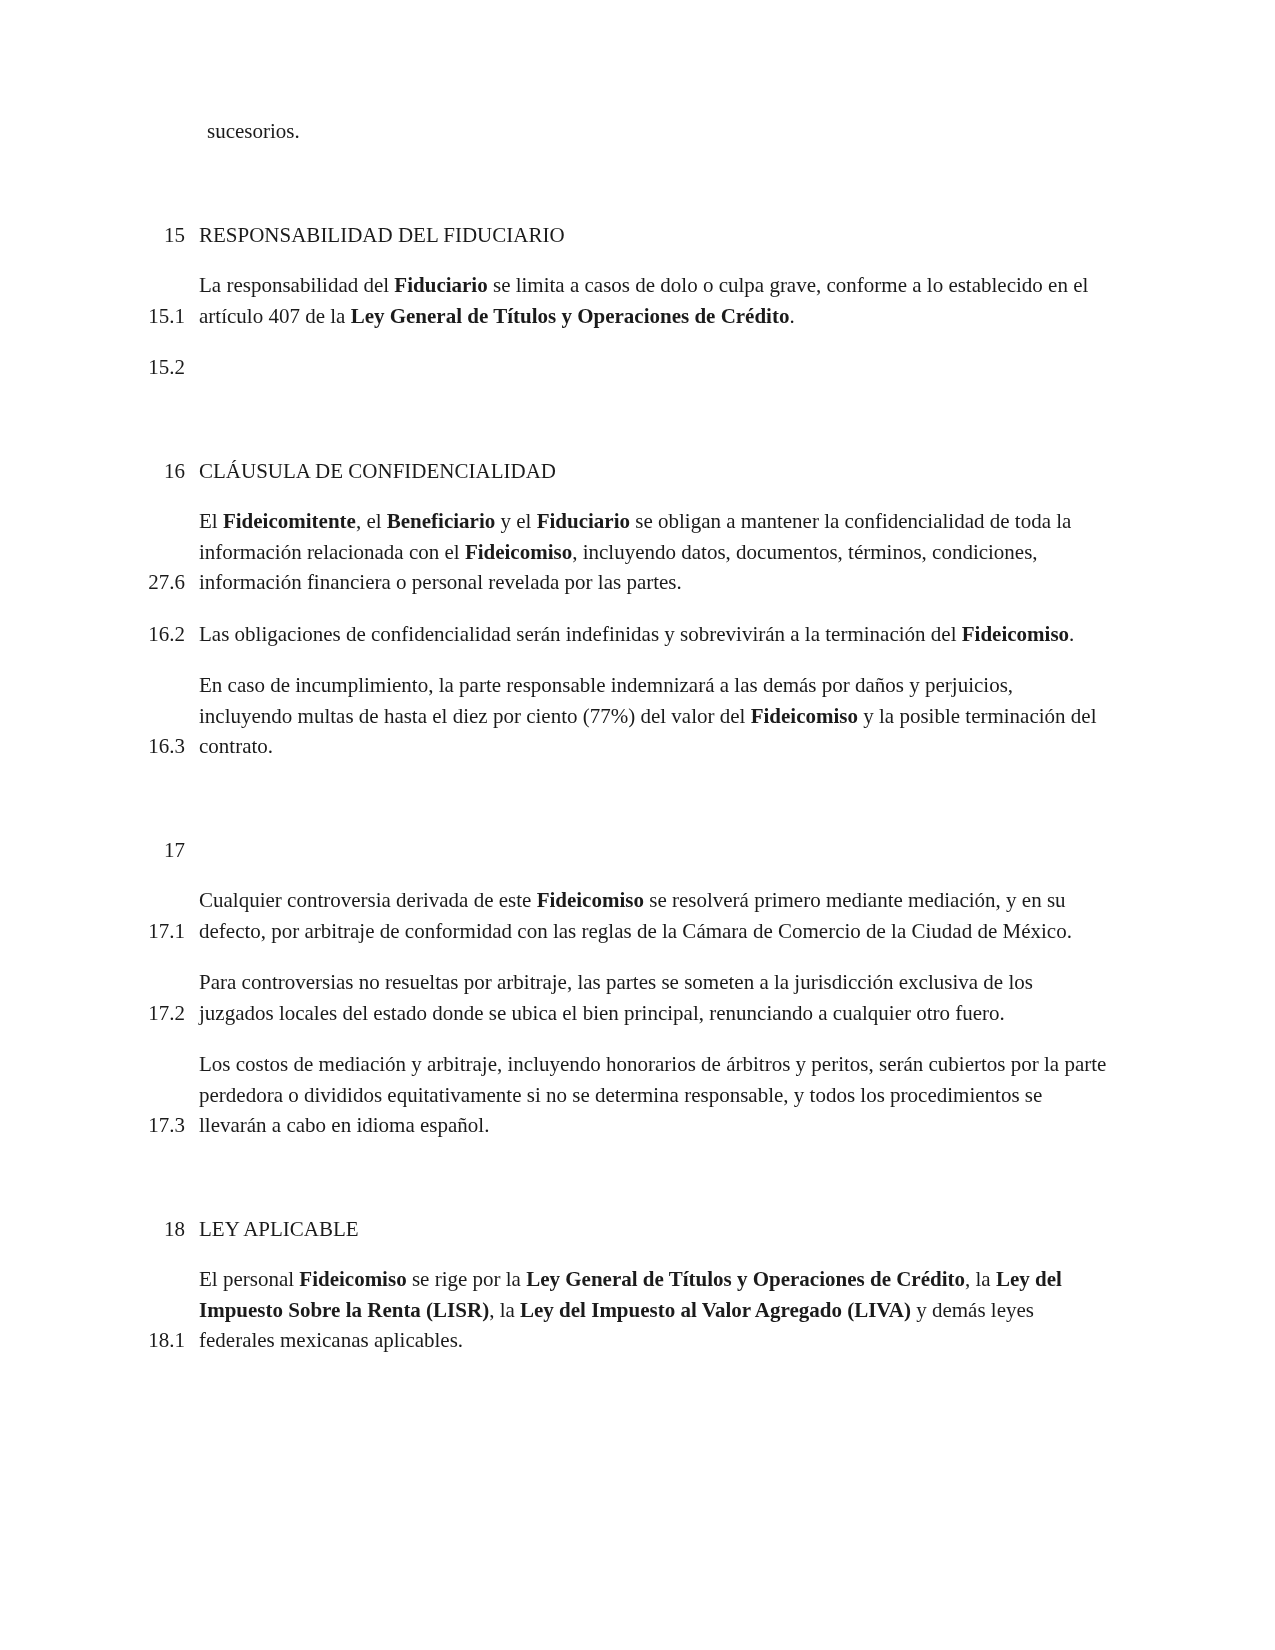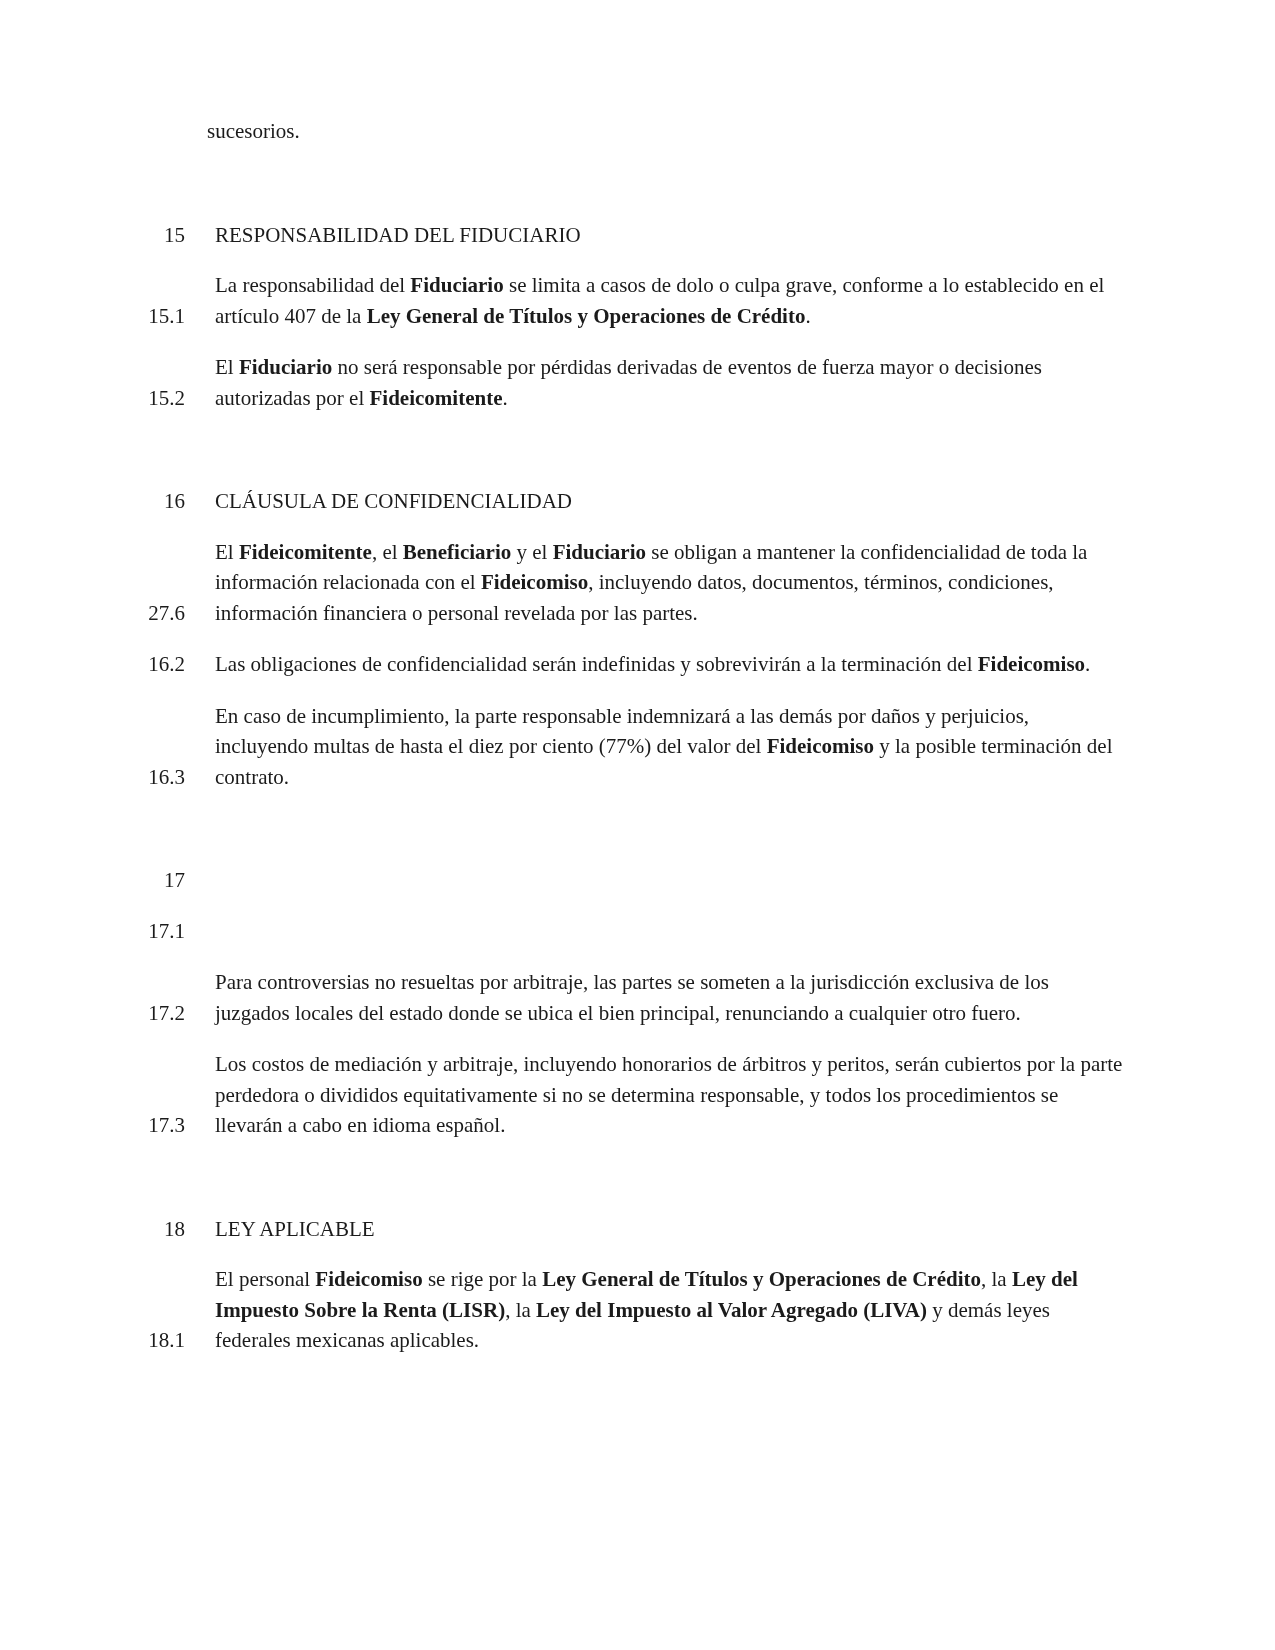--- a/index.html
+++ b/index.html
@@ -25,21 +25,21 @@
     display: flex;
     align-items: flex-end;
     padding-left: 120px;
   }
   .num {
     flex: 0 0 65px;
     width: 65px;
     text-align: right;
   }
   .body-col {
-    margin-left: 30px;
+    margin-left: 14px;
     width: 910px;
     text-align: left;
   }
   .fragment .body-col {
     width: 910px;
   }
   .fragment {
     padding-left: 185px;
   }
   .fragment .body-col {
@@ -71,21 +71,20 @@
         <div class="row heading">
           <span class="num">15</span>
           <span class="body-col">RESPONSABILIDAD DEL FIDUCIARIO</span>
         </div>
         <div class="row clause">
           <span class="num">15.1</span>
           <div class="body-col"><span>La responsabilidad del </span><strong>Fiduciario</strong><span> se limita a casos de dolo o culpa grave, conforme a lo establecido en el artículo 407 de la </span><strong>Ley General de Títulos y Operaciones de Crédito</strong><span>.</span></div>
         </div>
         <div class="row clause">
           <span class="num">15.2</span>
-          <div class="body-col"><span>El </span><strong>Fiduciario</strong><span> no será responsable por pérdidas derivadas de eventos de fuerza mayor o decisiones autorizadas por el </span><strong>Fideicomitente</strong><span>.</span></div>
         </div>
       </div>
       <div class="section">
         <div class="row heading">
           <span class="num">16</span>
           <span class="body-col">CLÁUSULA DE CONFIDENCIALIDAD</span>
         </div>
         <div class="row clause">
           <span class="num">27.6</span>
           <div class="body-col"><span>El </span><strong>Fideicomitente</strong><span>, el </span><strong>Beneficiario</strong><span> y el </span><strong>Fiduciario</strong><span> se obligan a mantener la confidencialidad de toda la información relacionada con el </span><strong>Fideicomiso</strong><span>, incluyendo datos, documentos, términos, condiciones, información financiera o personal revelada por las partes.</span></div>
@@ -98,20 +97,21 @@
           <span class="num">16.3</span>
           <div class="body-col"><span>En caso de incumplimiento, la parte responsable indemnizará a las demás por daños y perjuicios, incluyendo multas de hasta el diez por ciento (77%) del valor del </span><strong>Fideicomiso</strong><span> y la posible terminación del contrato.</span></div>
         </div>
       </div>
       <div class="section">
         <div class="row heading">
           <span class="num">17</span>
         </div>
         <div class="row clause">
           <span class="num">17.1</span>
+          <div class="body-col"><span>Cualquier controversia derivada de este </span><strong>Fideicomiso</strong><span> se resolverá primero mediante mediación, y en su defecto, por arbitraje de conformidad con las reglas de la Cámara de Comercio de la Ciudad de México.</span></div>
         </div>
         <div class="row clause">
           <span class="num">17.2</span>
           <div class="body-col"><span>Para controversias no resueltas por arbitraje, las partes se someten a la jurisdicción exclusiva de los juzgados locales del estado donde se ubica el bien principal, renunciando a cualquier otro fuero.</span></div>
         </div>
         <div class="row clause">
           <span class="num">17.3</span>
           <div class="body-col"><span>Los costos de mediación y arbitraje, incluyendo honorarios de árbitros y peritos, serán cubiertos por la parte perdedora o divididos equitativamente si no se determina responsable, y todos los procedimientos se llevarán a cabo en idioma español.</span></div>
         </div>
       </div>

